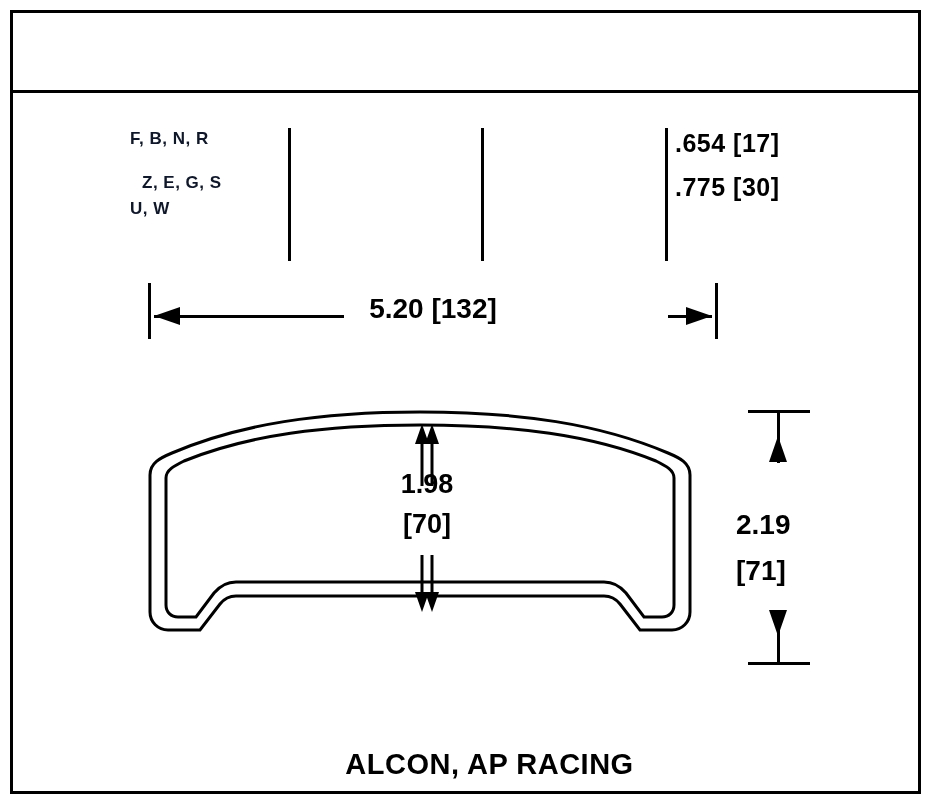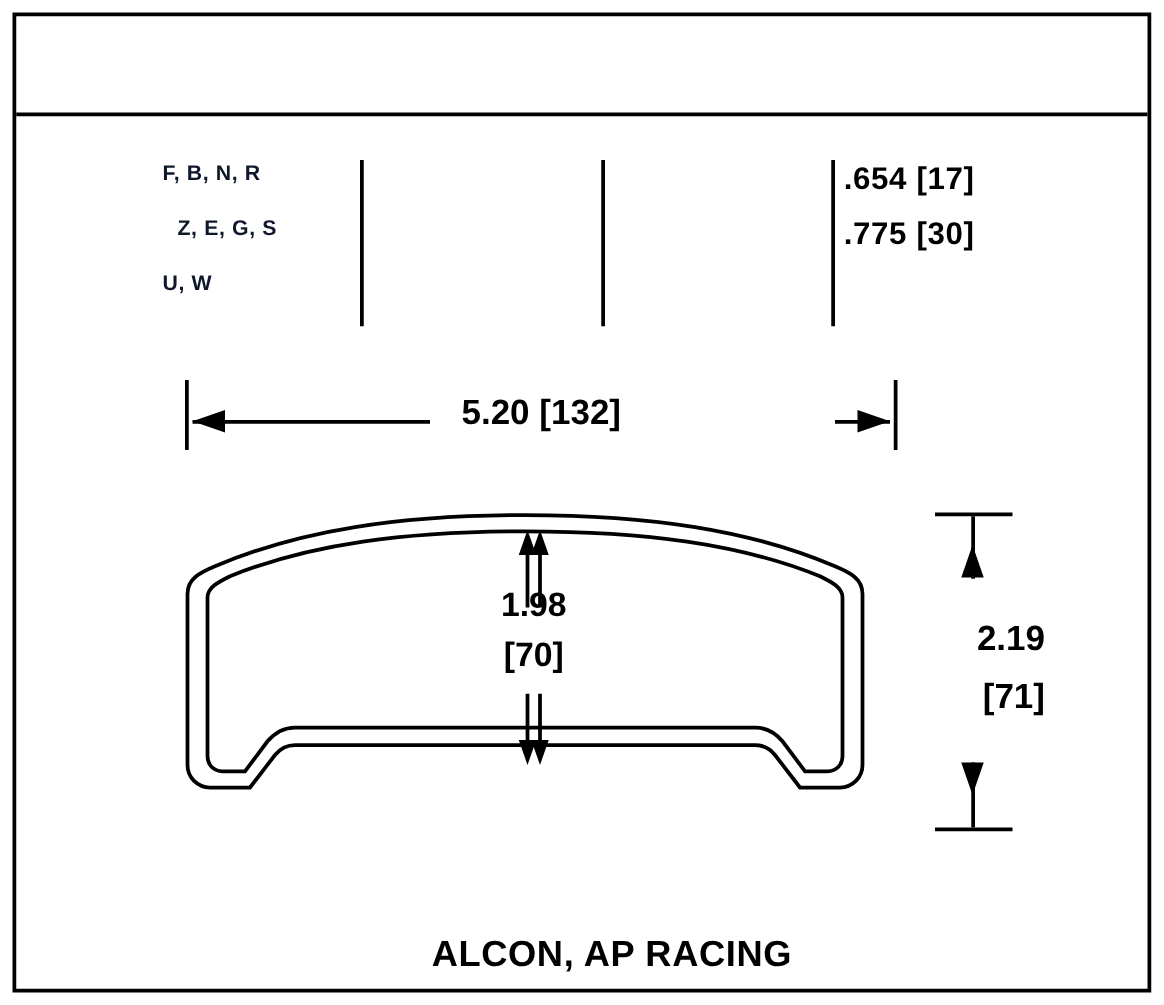--- a/index.html
+++ b/index.html
@@ -52,21 +52,21 @@
   .compound-line {
     position: absolute;
     font-size: 17px;
     font-weight: bold;
     color: #0f172a;
     white-space: nowrap;
     letter-spacing: 0.5px;
   }
   #compound-1 { left: 130px; top: 129px; }
   #compound-2 { left: 130px; top: 173px; margin-left: 12px; }
-  #compound-3 { left: 130px; top: 217px; }
+  #compound-3 { left: 130px; top: 199px; }
 
   .thickness-line {
     position: absolute;
     font-size: 25px;
     font-weight: bold;
     color: #000000;
     white-space: nowrap;
     letter-spacing: 0.5px;
   }
   #thickness-1 { left: 675px; top: 129px; }
@@ -79,21 +79,21 @@
     background: #000000;
   }
   #vrule-a { left: 288px; top: 128px; height: 133px; }
   #vrule-b { left: 481px; top: 128px; height: 133px; }
   #vrule-c { left: 665px; top: 128px; height: 133px; }
 
   
   #width-dim {
     position: absolute;
     left: 148px;
-    top: 304px;
+    top: 283px;
     width: 570px;
     height: 56px;
   }
   #width-ext-left, #width-ext-right {
     position: absolute;
     top: 0;
     width: 3px;
     height: 56px;
     background: #000000;
   }
@@ -192,23 +192,23 @@
     width: 0; height: 0;
     border-left: 9px solid transparent;
     border-right: 9px solid transparent;
     border-top: 26px solid #000000;
   }
   #height-arrow-top { left: 21px; top: 26px; }
   #height-arrow-bottom { left: 21px; top: 200px; }
   #height-label {
     position: absolute;
     left: -12px;
-    top: 78px;
+    top: 92px;
     width: 100px;
-    text-align: right;
+    text-align: left;
     font-size: 28px;
     font-weight: bold;
     line-height: 46px;
     color: #000000;
   }
 
   
   #caption {
     position: absolute;
     left: 0;

